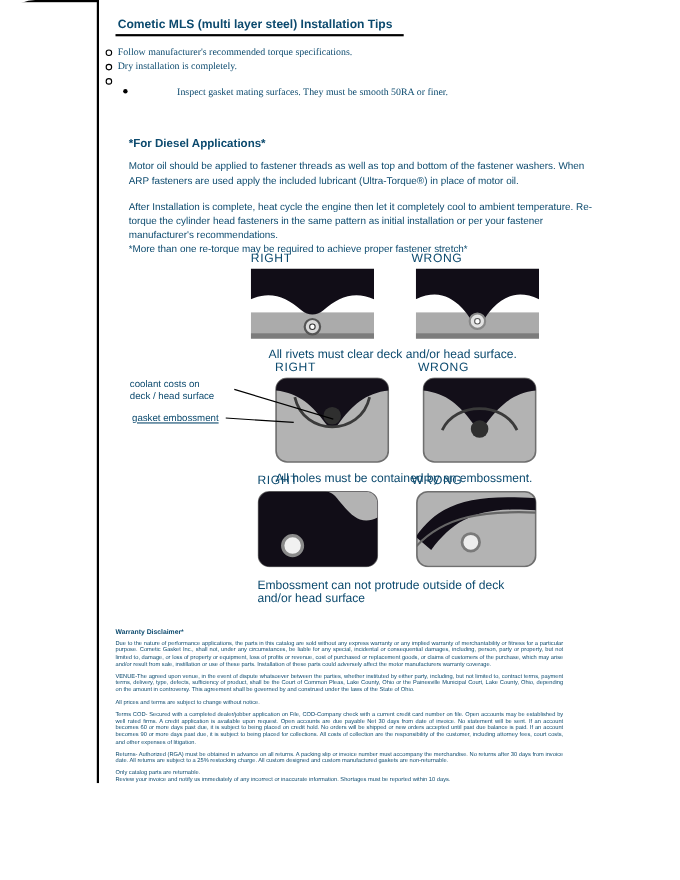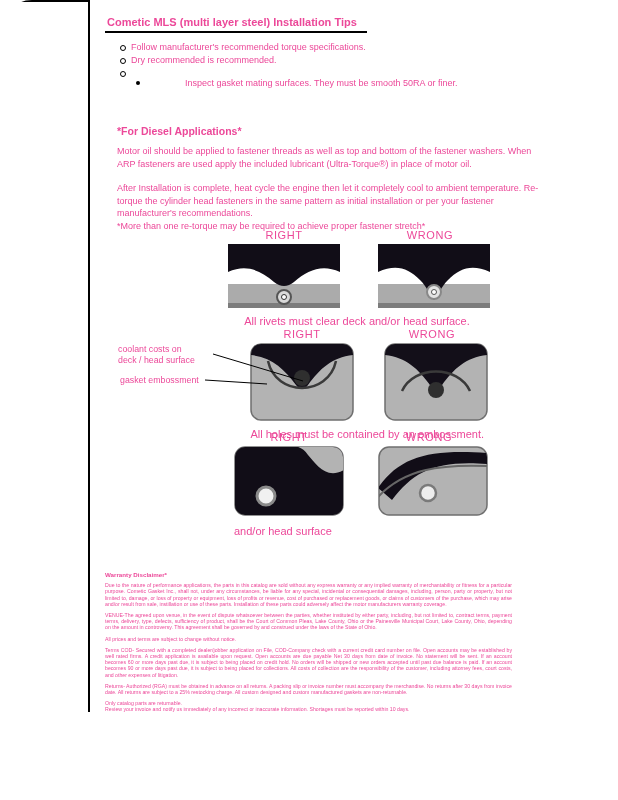--- a/index.html
+++ b/index.html
@@ -1,39 +1,39 @@
 <!DOCTYPE html>
 <html><head>
 <meta charset="utf-8">
 <style>
   html,body{margin:0;padding:0;background:#ffffff;}
-  .page{position:relative;width:618px;height:712px;background:#ffffff;color:#ec4899;
+  .page{position:relative;width:618px;height:712px;background:#ffffff;color:#0c4a6e;
         font-family:"Liberation Sans",sans-serif;overflow:hidden;border-radius:32px;}
   .left-rule{position:absolute;left:88px;top:0;width:2px;height:800px;background:#000;}
   .top-rule{position:absolute;left:0;top:0;width:89px;height:2px;background:#000;}
 
   .title{position:absolute;left:105px;top:16px;margin:0;font-size:11px;font-weight:bold;
          border-bottom:2px solid #000;padding:0 10px 3px 2px;white-space:nowrap;}
 
-  .tips{position:absolute;left:120px;top:41px;margin:0;padding:0;list-style:none;
-        font-size:9px;line-height:13px;width:445px;}
+  .tips{position:absolute;left:96px;top:41px;margin:0;padding:0;list-style:none;
+        font-size:9px;line-height:13px;width:445px;font-family:Liberation Serif, serif;}
   .tips li{display:flex;align-items:flex-start;}
   .tips li.sub{margin-left:16px;gap:40px;}
   .bullet-o{flex:0 0 auto;width:4px;height:4px;border:1px solid #000;border-radius:50%;margin:4px 5px 0 0;}
   .bullet-f{flex:0 0 auto;width:4px;height:4px;background:#000;border-radius:50%;margin:4px 5px 0 0;}
 
   .diesel-h{position:absolute;left:105px;top:113px;margin:12px;font-size:10.5px;font-weight:bold;}
   .para{position:absolute;left:105px;margin:12px;font-size:9px;line-height:12.6px;width:432px;}
   .p1{top:133px;}
   .p2{top:170px;}
   .p3{top:208px;}
 
   .diag{position:absolute;display:flex;flex-direction:column;}
   .diag .labels{display:flex;font-size:11px;letter-spacing:.6px;margin-bottom:3px;}
-  .diag .labels span{display:block;text-align:center;}
+  .diag .labels span{display:block;}
   .diag .caption{font-size:11px;margin-top:3px;}
 
   .row1{left:228px;top:229px;}
   .row1 .labels span{width:112px;}
   .row1 .labels span + span{margin-left:34px;}
   .row1 .panels svg + svg{margin-left:34px;}
   .row1 .caption{text-align:center;width:258px;}
 
   .row2{left:250px;top:328px;}
   .row2 .labels span{width:104px;}
@@ -42,21 +42,21 @@
   .row2 .caption{text-align:right;width:234px;}
 
   .row3{left:234px;top:431px;}
   .row3 .labels span{width:110px;}
   .row3 .labels span + span{margin-left:30px;}
   .row3 .panels svg + svg{margin-left:30px;}
   .row3 .caption{text-align:left;width:250px;line-height:12px;margin-top:5px;}
 
   .callout{position:absolute;font-size:8.8px;line-height:10.5px;}
   .c1{left:118px;top:344px;}
-  .c2{left:120px;top:375px;}
+  .c2{left:120px;top:375px;text-decoration:underline;}
   .callout-lines{position:absolute;left:205px;top:348px;}
 
   .warranty{position:absolute;left:105px;top:572px;width:407px;font-size:5.2px;
             line-height:6.2px;text-align:justify;}
   .warranty h3{margin:0 0 4px 0;font-size:6.2px;}
   .warranty p{margin:0 0 5px 0;}
   .warranty p.tight{margin-bottom:0;}
 
   .footer-code{position:absolute;left:387px;top:758px;font-size:12px;letter-spacing:.3px;font-family:Liberation Mono, monospace;}
 </style>
@@ -69,21 +69,21 @@
 
   <h1 class="title">Cometic MLS (multi layer steel) Installation Tips</h1>
 
   <ul class="tips">
     <li>
       <span class="bullet-o"></span>
       <span>Follow manufacturer's recommended torque specifications.</span>
     </li>
     <li>
       <span class="bullet-o"></span>
-      <span>Dry recommended is recommended.</span>
+      <span>Dry installation is completely.</span>
     </li>
     <li>
       <span class="bullet-o"></span>
     </li>
     <li class="sub">
       <span class="bullet-f"></span>
       <span>Inspect gasket mating surfaces.  They must be smooth 50RA or finer.</span>
     </li>
   </ul>
 
@@ -189,20 +189,21 @@
           </defs>
         <rect x="1" y="1" width="108" height="68" rx="10" fill="#b3b3b3" stroke="#6f6f6f" stroke-width="1.5"></rect>
         <g clip-path="url(#c3w)">
           <path d="M0,42 C22,10 52,3 110,7 L110,18 C58,14 36,25 14,54 Z" fill="#110d17"></path>
           <path d="M0,51 C26,23 62,18 110,20" fill="none" stroke="#666" stroke-width="2"></path>
         </g>
         <circle cx="50" cy="47" r="8" fill="#ededed" stroke="#7a7a7a" stroke-width="2.5"></circle>
       </svg>
     </div>
     <div class="caption">
+      <div>Embossment can not protrude outside of deck</div>
       <div>and/or head surface</div>
     </div>
   </div>
 
   <div class="warranty">
     <h3>Warranty Disclaimer*</h3>
     <p>Due to the nature of performance applications, the parts in this catalog are sold without any express warranty or any implied warranty of merchantability or fitness for a particular purpose.  Cometic Gasket Inc., shall not, under any circumstances, be liable for any special, incidental or consequential damages, including, person, party or property, but not limited to, damage, or loss of property or equipment, loss of profits or revenue, cost of purchased or replacement goods, or claims of customers of the purchase, which may arise and/or result from sale, instillation or use of these parts.  Installation of these parts could adversely affect the motor manufacturers warranty coverage.</p>
     <p>VENUE-The agreed upon venue, in the event of dispute whatsoever between the parties, whether instituted by either party, including, but not limited to, contract terms, payment terms, delivery, type, defects, sufficiency of product, shall be the Court of Common Pleas, Lake County, Ohio or the Painesville Municipal Court, Lake County, Ohio, depending on the amount in controversy. This agreement shall be governed by and construed under the laws of the State of Ohio.</p>
     <p>All prices and terms are subject to change without notice.</p>
     <p>Terms COD- Secured with a completed dealer/jobber application on File, COD-Company check with a current credit card number on file.  Open accounts may be established by well rated firms.  A credit application is available upon request.  Open accounts are due payable Net 30 days from date of invoice.  No statement will be sent.  If an account becomes 60 or more days past due, it is subject to being placed on credit hold.  No orders will be shipped or new orders accepted until past due balance is paid.  If an account becomes 90 or more days past due, it is subject to being placed for collections.  All costs of collection are the responsibility of the customer, including attorney fees, court costs, and other expenses of litigation.</p>

